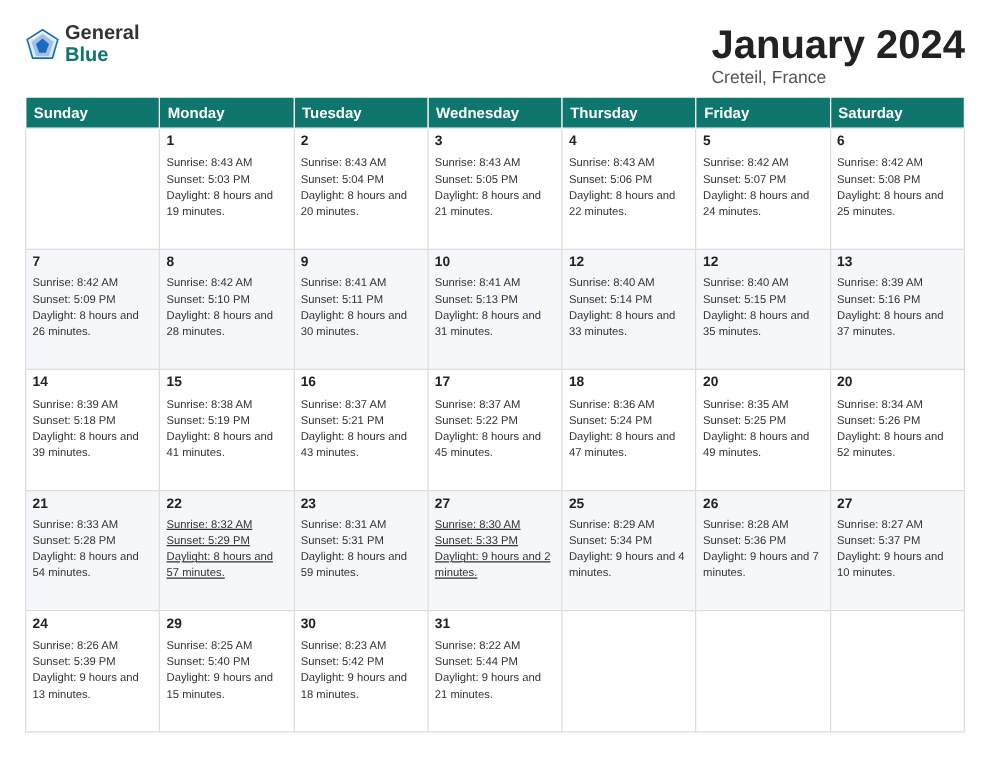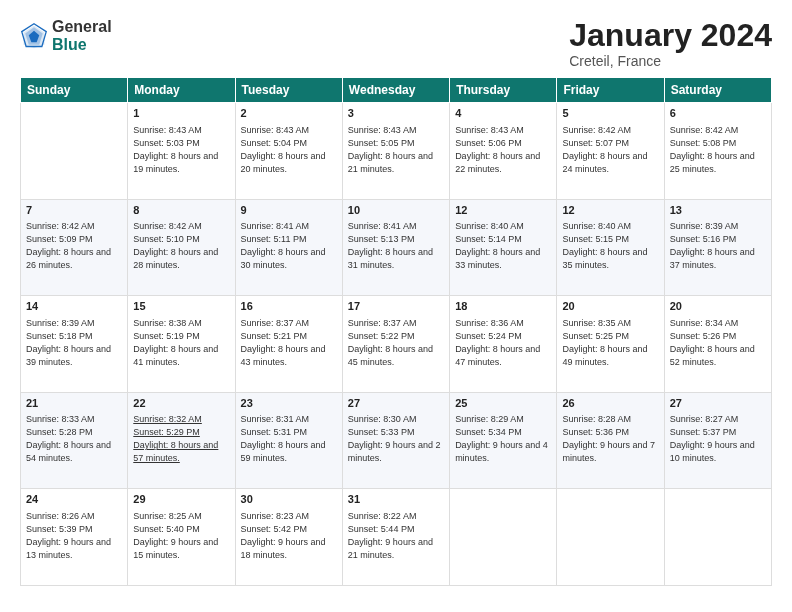--- a/index.html
+++ b/index.html
@@ -280,21 +280,21 @@
 Daylight: 8 hours and 57 minutes.</div>
           </td>
           <td>
             <span class="day-number">23</span>
             <div class="day-info" style="white-space: pre-line;">Sunrise: 8:31 AM
 Sunset: 5:31 PM
 Daylight: 8 hours and 59 minutes.</div>
           </td>
           <td>
             <span class="day-number">27</span>
-            <div class="day-info" style="white-space: pre-line;">Sunrise: 8:30 AM
+            <div class="day-info" style="white-space: pre-line; text-decoration: underline;">Sunrise: 8:30 AM
 Sunset: 5:33 PM
 Daylight: 9 hours and 2 minutes.</div>
           </td>
           <td>
             <span class="day-number">25</span>
             <div class="day-info" style="white-space: pre-line;">Sunrise: 8:29 AM
 Sunset: 5:34 PM
 Daylight: 9 hours and 4 minutes.</div>
           </td>
           <td>

